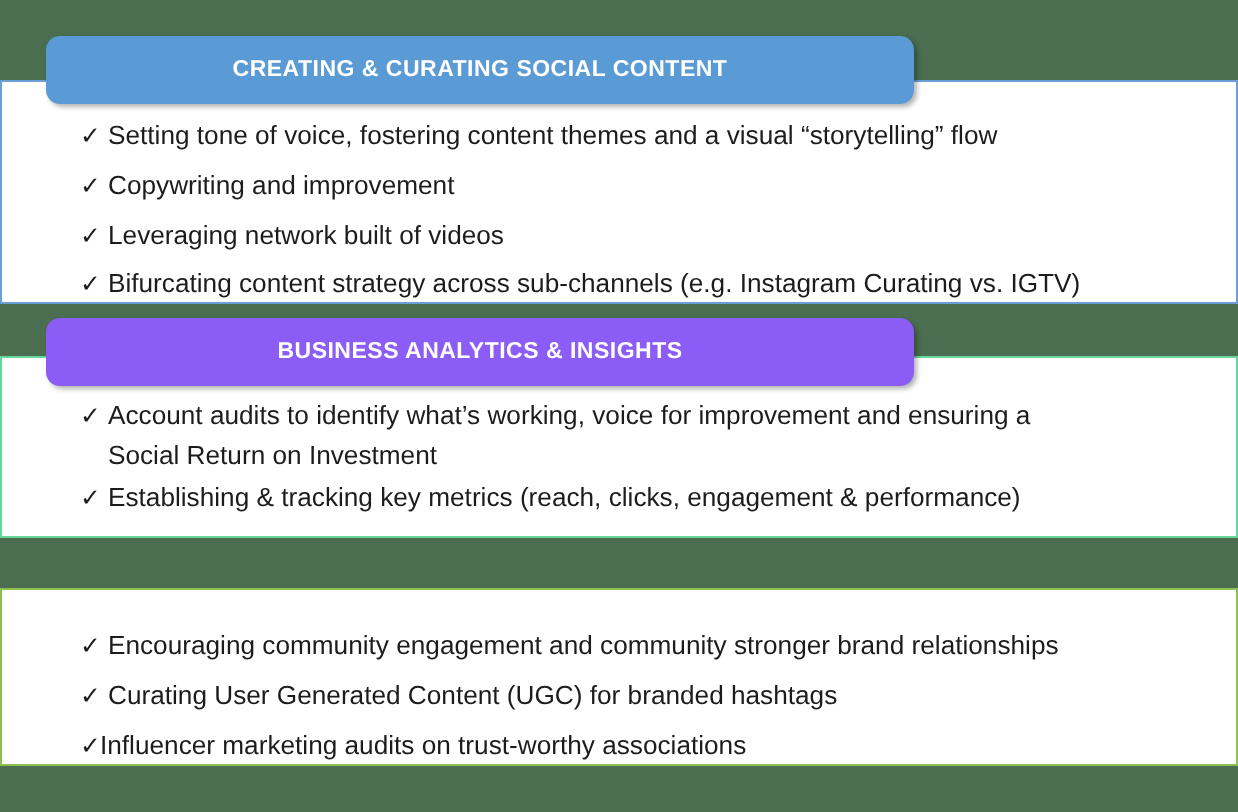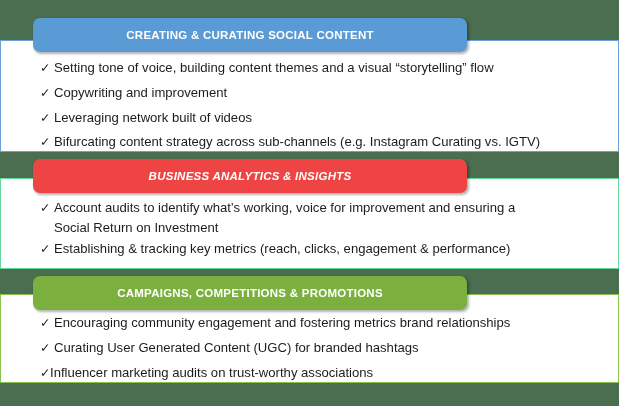--- a/index.html
+++ b/index.html
@@ -46,39 +46,39 @@
 
   .panel-3 {
     top: 294px;
     height: 89px;
     border: 1.5px solid #8cc152;
   }
 
   
   .pill {
     position: absolute;
-    left: 33px;
+    left: 23px;
     width: 434px;
     height: 34px;
     border-radius: 7px;
     display: flex;
     align-items: center;
     justify-content: center;
     color: #ffffff;
     font-weight: bold;
     font-size: 11.5px;
     letter-spacing: 0.25px;
     text-align: center;
     box-shadow: 1.5px 1.5px 2.5px rgba(0,0,0,0.30);
     z-index: 5;
     white-space: nowrap;
   }
 
   .pill-1 { top: 18px; background: #5b9bd5; }
-  .pill-2 { top: 159px; background: #ef4444; font-style: italic; }
+  .pill-2 { top: 159px; background: #8b5cf6; }
   .pill-3 { top: 276px; background: #7bb03f; }
 
   
   .bullets {
     position: absolute;
     left: 0;
     width: 619px;
     padding-left: 40px;
     padding-right: 14px;
   }
@@ -119,21 +119,21 @@
 
 <div class="slide">
 
   <div class="panel panel-1"></div>
 
   <div class="pill pill-1">CREATING &amp; CURATING SOCIAL CONTENT</div>
 
   <div class="bullets bullets-1">
     <div class="bullet">
       <span class="tick">✓</span>
-      <span class="btext">Setting tone of voice, building content themes and a visual “storytelling” flow</span>
+      <span class="btext">Setting tone of voice, fostering content themes and a visual “storytelling” flow</span>
     </div>
     <div class="bullet">
       <span class="tick">✓</span>
       <span class="btext">Copywriting and improvement</span>
     </div>
     <div class="bullet">
       <span class="tick">✓</span>
       <span class="btext">Leveraging network built of videos</span>
     </div>
     <div class="bullet">
@@ -153,26 +153,25 @@
 Social Return on Investment</span>
     </div>
     <div class="bullet">
       <span class="tick">✓</span>
       <span class="btext">Establishing &amp; tracking key metrics (reach, clicks, engagement &amp; performance)</span>
     </div>
   </div>
 
   <div class="panel panel-3"></div>
 
-  <div class="pill pill-3">CAMPAIGNS, COMPETITIONS &amp; PROMOTIONS</div>
 
   <div class="bullets bullets-3">
     <div class="bullet">
       <span class="tick">✓</span>
-      <span class="btext">Encouraging community engagement and fostering metrics brand relationships</span>
+      <span class="btext">Encouraging community engagement and community stronger brand relationships</span>
     </div>
     <div class="bullet">
       <span class="tick">✓</span>
       <span class="btext">Curating User Generated Content (UGC) for branded hashtags</span>
     </div>
     <div class="bullet">
       <span class="tick tick-tight">✓</span>
       <span class="btext">Influencer marketing audits on trust-worthy associations</span>
     </div>
   </div>

